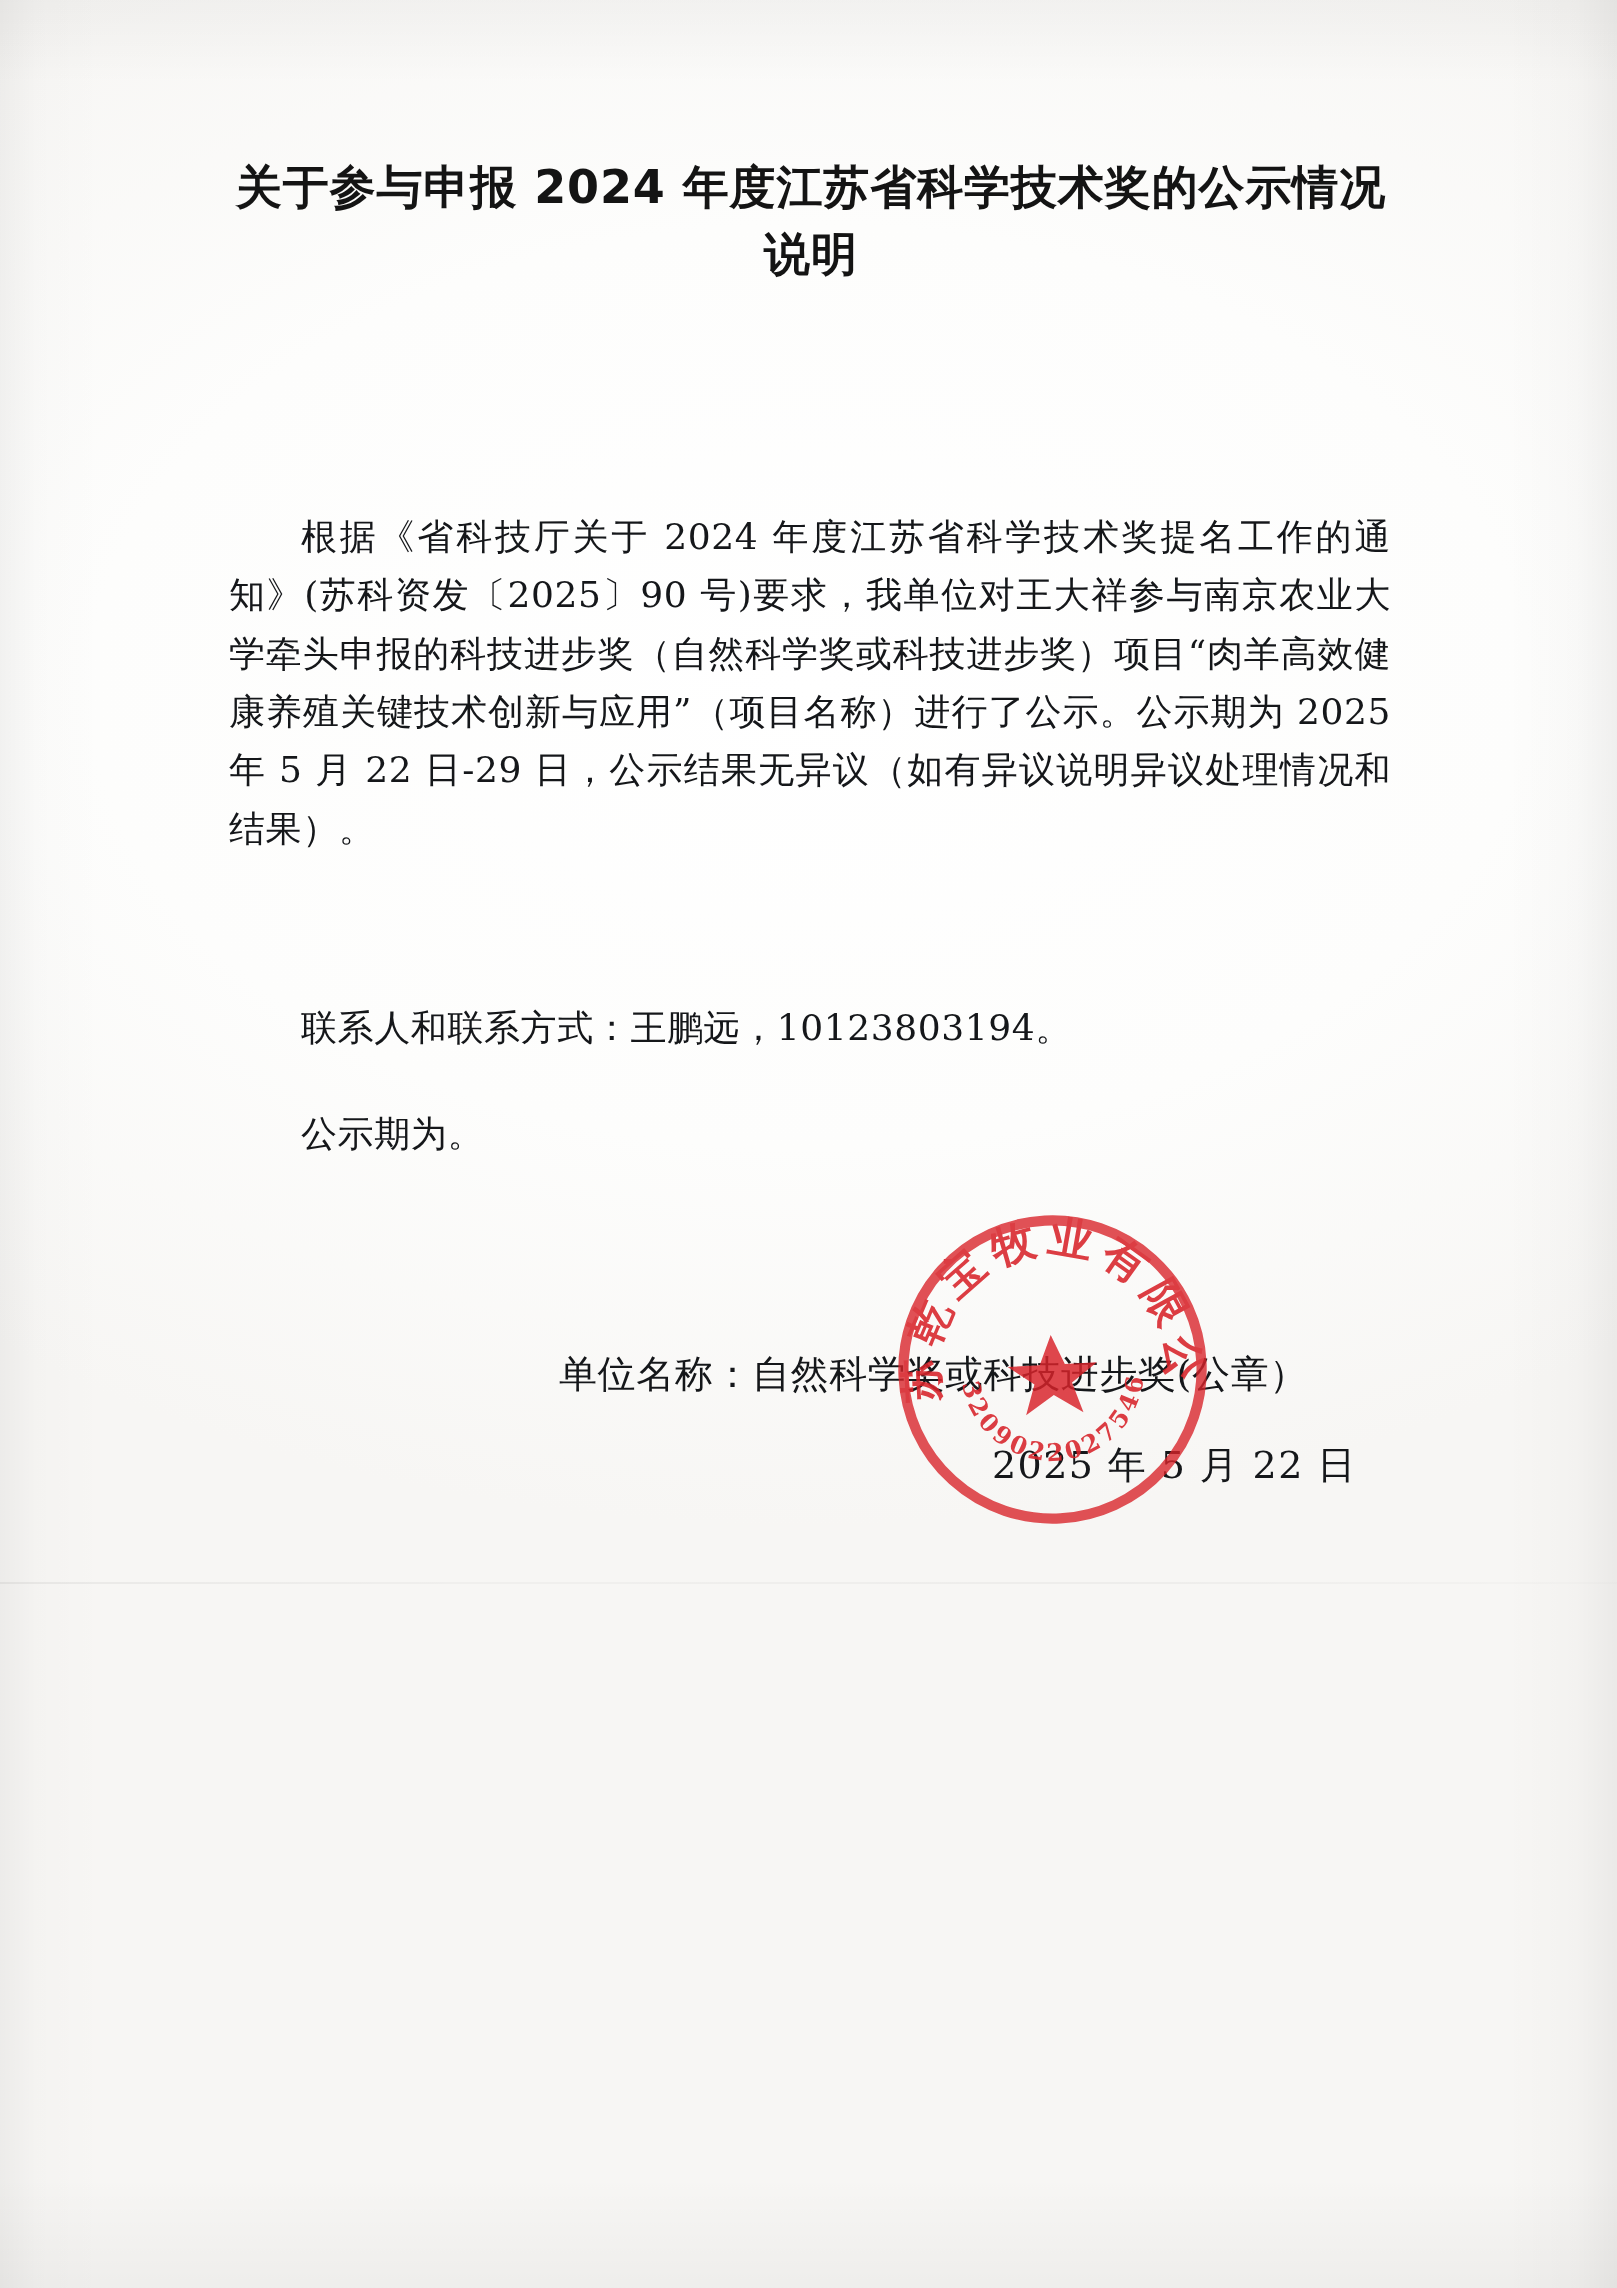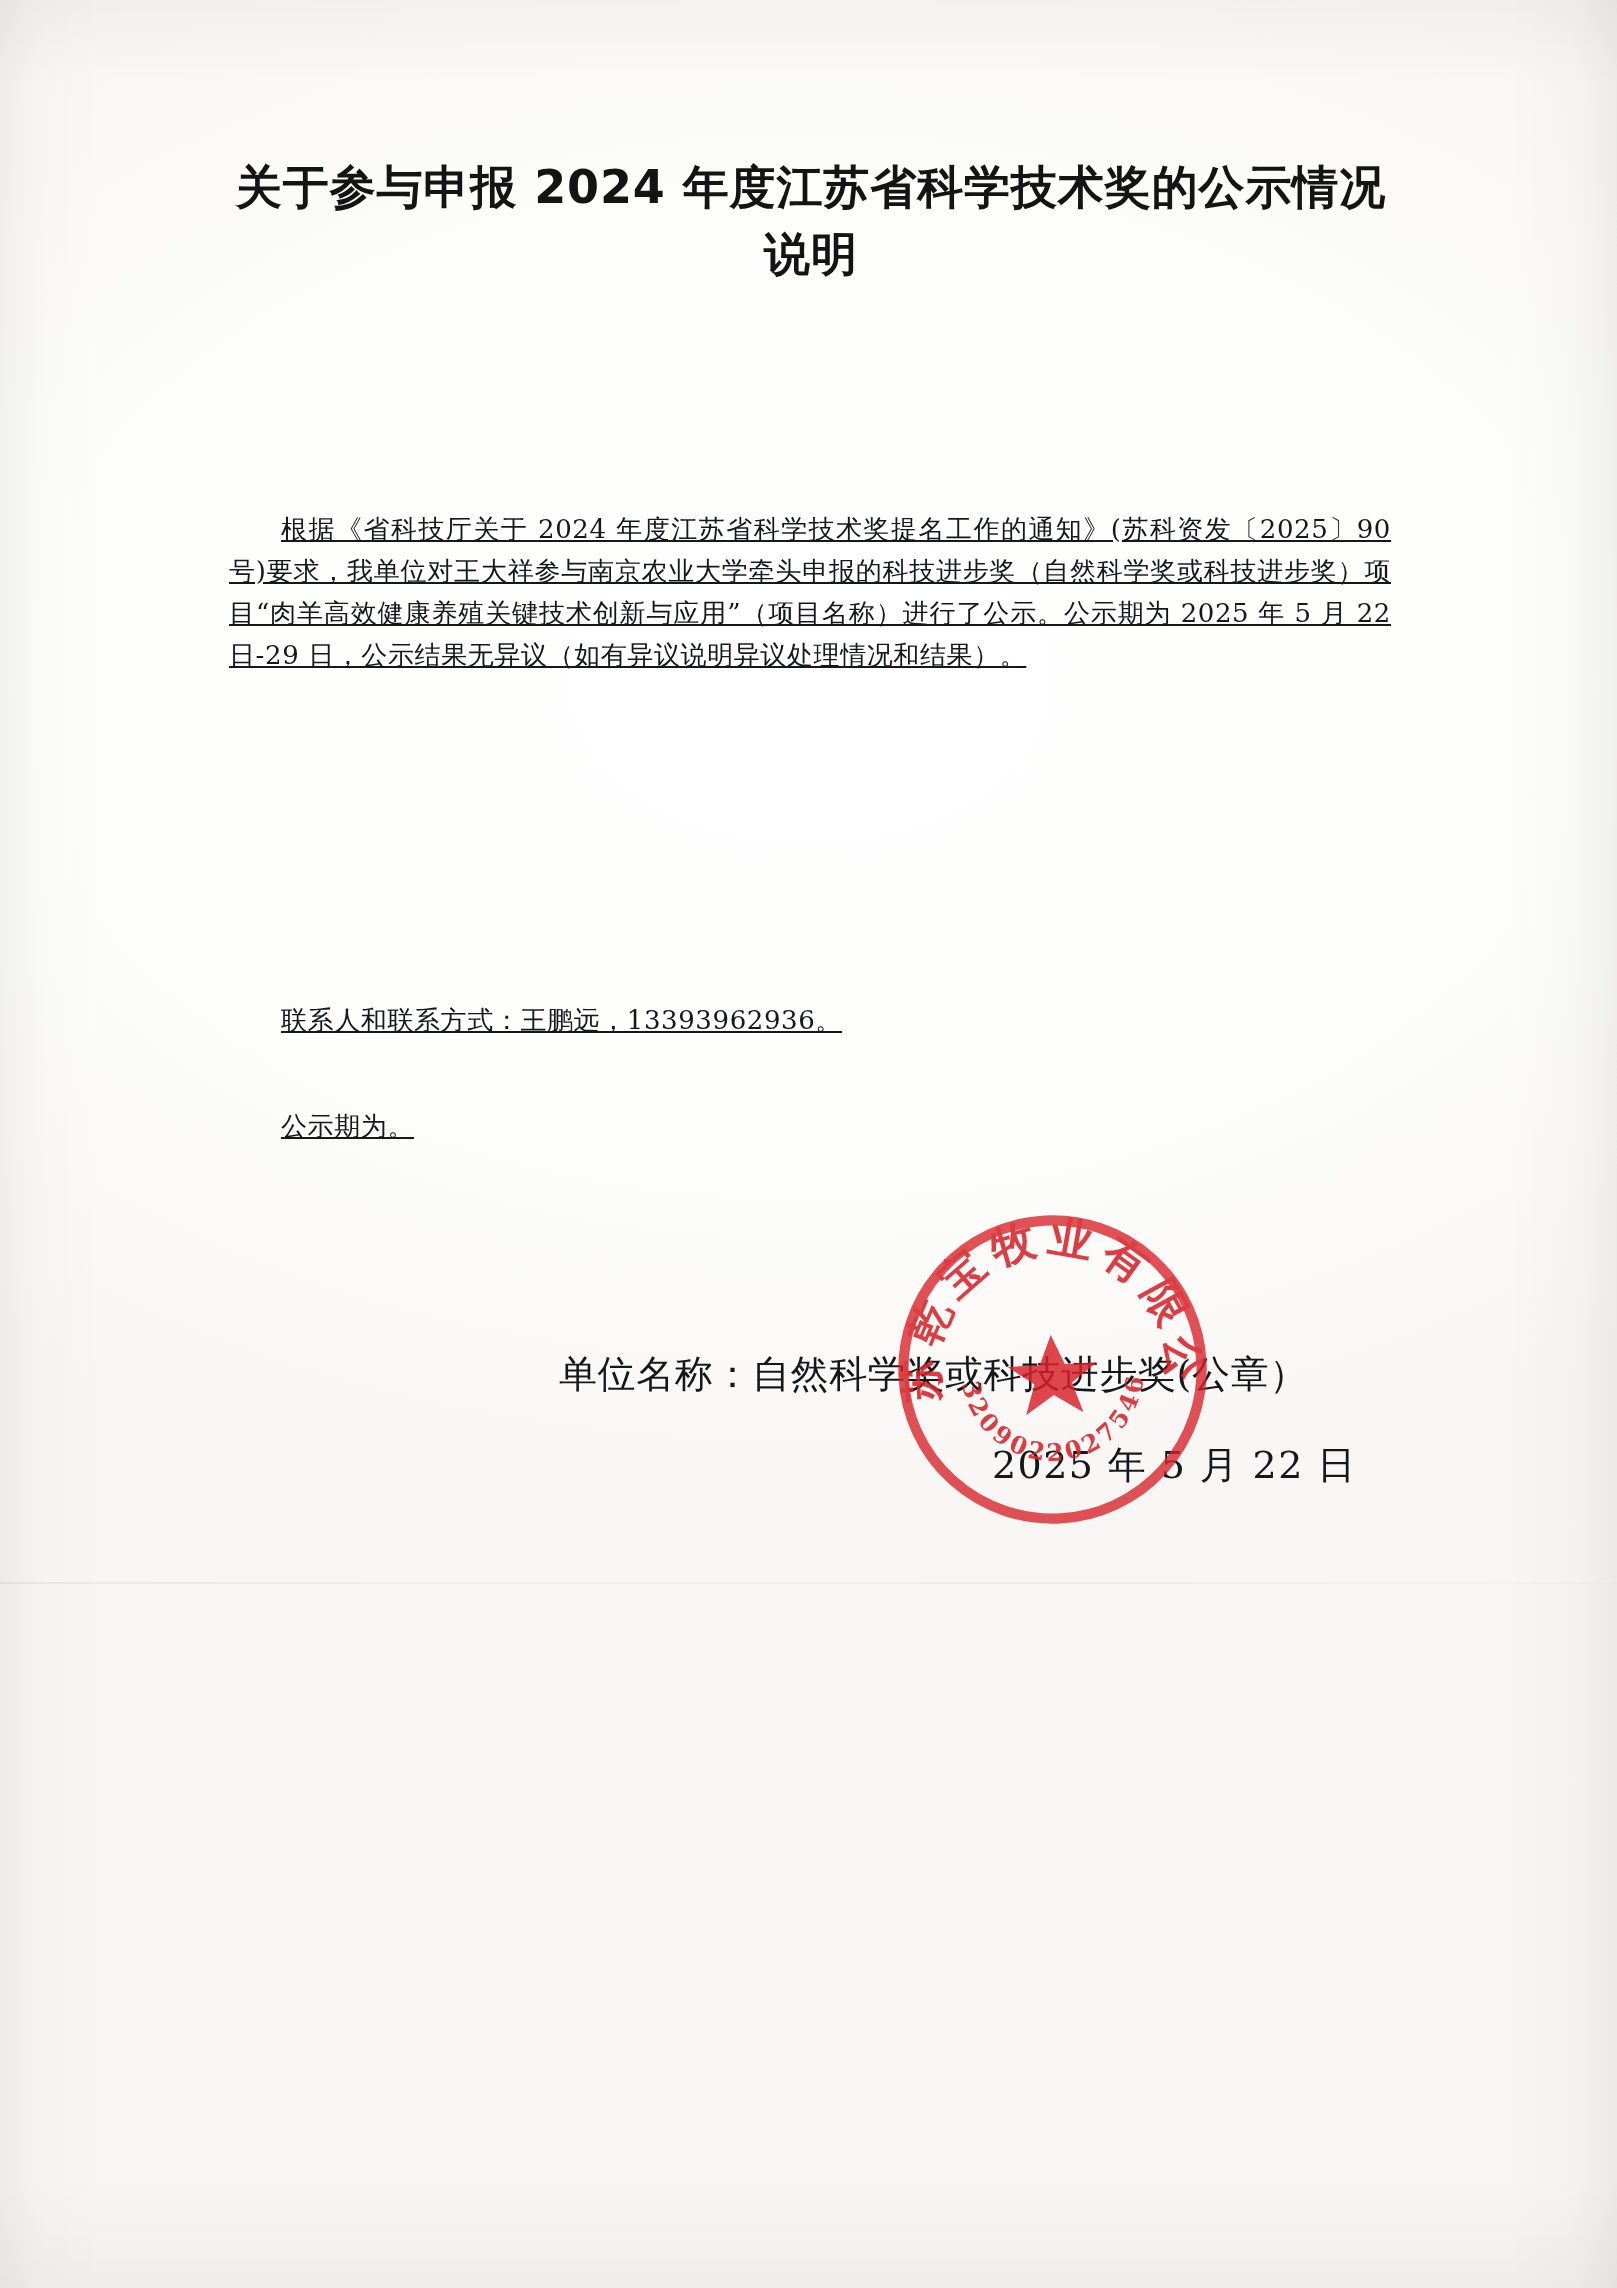--- a/index.html
+++ b/index.html
@@ -64,27 +64,26 @@
     font-family: "DejaVu Sans", "Liberation Sans", sans-serif;
     font-weight: 700;
     font-size: 46px;
     line-height: 1.46;
     color: #141414;
     letter-spacing: 0.9px;
   }
 
   .para {
     position: absolute;
-    font-size: 26px;
+    font-size: 36px;
     line-height: 1.62;
     color: #15171a;
     letter-spacing: 0.6px;
     text-align: justify;
     text-justify: inter-ideograph;
-    text-decoration: underline;
   }
 
   #para-main {
     left: 229px;
     top: 508px;
     width: 1162px;
     text-indent: 2em;
   }
   #para-contact {
     left: 229px;
@@ -144,21 +143,21 @@
 <div id="page-sheet">
   <div id="scan-shading"></div>
   <div id="fold-line"></div>
 
   <div id="doc-body">
 
     <div class="title">关于参与申报 2024 年度江苏省科学技术奖的公示情况说明</div>
 
     <div class="para" id="para-main">根据《省科技厅关于 2024 年度江苏省科学技术奖提名工作的通知》(苏科资发〔2025〕90 号)要求，我单位对王大祥参与南京农业大学牵头申报的科技进步奖（自然科学奖或科技进步奖）项目“肉羊高效健康养殖关键技术创新与应用”（项目名称）进行了公示。公示期为 2025 年 5 月 22 日-29 日，公示结果无异议（如有异议说明异议处理情况和结果）。</div>
 
-    <div class="para" id="para-contact">联系人和联系方式：王鹏远，13393962936。</div>
+    <div class="para" id="para-contact">联系人和联系方式：王鹏远，10123803194。</div>
 
     <div class="para" id="para-closing">公示期为。</div>
 
     <div id="sign-block">
       <span id="sign-unit">单位名称：自然科学奖或科技进步奖(公章）</span>
       <span id="sign-date">2025 年 5 月 22 日</span>
     </div>
 
     <div id="seal">
       <svg width="315" height="315" viewBox="0 0 338 338" xmlns="http://www.w3.org/2000/svg">

